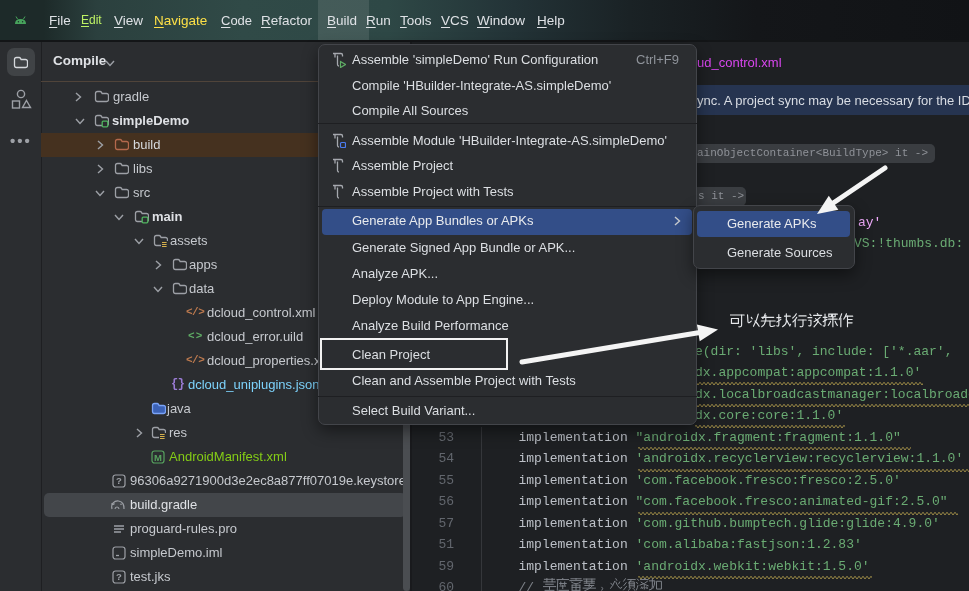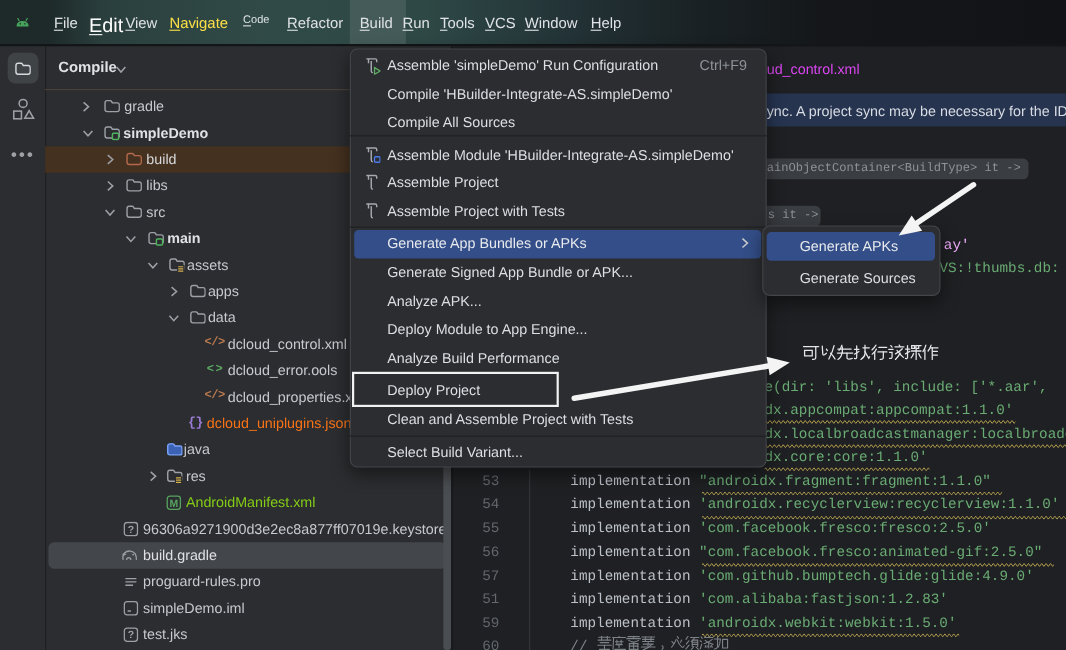--- a/index.html
+++ b/index.html
@@ -229,25 +229,25 @@
 <svg class="abs" style="left:153px;top:284.5px" width="10" height="8">
     <path d="M1 2 L5 6.5 L9 2" fill="none" stroke="#9da0a6" stroke-width="1.4"></path>
   </svg>
 <svg class="abs" style="left:172px;top:281.5px" width="15" height="13">
     <path d="M1.5 3.5 q0 -2 2 -2 l2.6 0 q0.9 0 1.4 0.9 l0.6 1.1 l4.4 0 q2 0 2 2 l0 4 q0 2 -2 2 l-9 0 q-2 0 -2 -2 z" fill="none" stroke="#9da0a6" stroke-width="1.3"></path>
   </svg>
 <div class="row" style="left:189px;top:276.5px;font-weight:400;color:#c6c9ce">data</div>
 <div class="abs mono" style="left:186px;top:304.5px;font-size:11px;font-weight:700;color:#bd7a4f;letter-spacing:-0.5px;line-height:14px">&lt;/&gt;</div>
 <div class="row" style="left:207px;top:300.5px;font-weight:400;color:#c6c9ce">dcloud_control.xml</div>
 <div class="abs mono" style="left:188px;top:328.5px;font-size:11px;font-weight:700;color:#5fad65;letter-spacing:-0.5px;line-height:14px">&lt; &gt;</div>
-<div class="row" style="left:207px;top:324.5px;font-weight:400;color:#c6c9ce">dcloud_error.ools</div>
+<div class="row" style="left:207px;top:324.5px;font-weight:400;color:#c6c9ce">dcloud_error.uild</div>
 <div class="abs mono" style="left:186px;top:352.5px;font-size:11px;font-weight:700;color:#bd7a4f;letter-spacing:-0.5px;line-height:14px">&lt;/&gt;</div>
 <div class="row" style="left:207px;top:348.5px;font-weight:400;color:#c6c9ce">dcloud_properties.xml</div>
 <div class="abs mono" style="left:171px;top:376.5px;font-size:12px;font-weight:700;color:#9b7cd6;letter-spacing:-0.5px;line-height:15px">{}</div>
-<div class="row" style="left:188px;top:372.5px;font-weight:400;color:#f97316">dcloud_uniplugins.json</div>
+<div class="row" style="left:188px;top:372.5px;font-weight:400;color:#7dd3fc">dcloud_uniplugins.json</div>
 <svg class="abs" style="left:151px;top:401.5px" width="15" height="13">
     <path d="M1.5 3.5 q0 -2 2 -2 l2.6 0 q0.9 0 1.4 0.9 l0.6 1.1 l4.4 0 q2 0 2 2 l0 4 q0 2 -2 2 l-9 0 q-2 0 -2 -2 z" fill="#3c62b5" stroke="#7aa3f7" stroke-width="1.3"></path>
   </svg>
 <div class="row" style="left:167px;top:396.5px;font-weight:400;color:#c6c9ce">java</div>
 <svg class="abs" style="left:135px;top:427.5px" width="8" height="10">
     <path d="M2 1 L6.5 5 L2 9" fill="none" stroke="#9da0a6" stroke-width="1.4"></path>
   </svg>
 <svg class="abs" style="left:151px;top:425.5px" width="15" height="14">
     <path d="M1.5 3.5 q0 -2 2 -2 l2.6 0 q0.9 0 1.4 0.9 l0.6 1.1 l4.4 0 q2 0 2 2 l0 4 q0 2 -2 2 l-9 0 q-2 0 -2 -2 z" fill="none" stroke="#9da0a6" stroke-width="1.3"></path>
     <rect x="8" y="7" width="7" height="7" fill="#2b2d30"></rect>
@@ -290,24 +290,24 @@
 background:linear-gradient(90deg,#1d2a29 0%,#1d2a29 4.5%,#2b403e 10%,#304a47 25%,#2e4846 40%,#233337 53%,#1a2225 65%,#141619 78%,#111316 100%)"></div>
 <div class="abs" style="left:0;top:40px;width:969px;height:2px;background:#131517"></div>
 <div class="abs" style="left:318px;top:0px;width:51px;height:40px;background:rgba(255,255,255,0.10)"></div>
 <svg class="abs" style="left:14px;top:15px" width="13" height="10">
 <path d="M1 9 q0 -5 5.5 -5 q5.5 0 5.5 5 z" fill="#47a35c"></path>
 <path d="M3.5 4 L2 1.5 M9.5 4 L11 1.5" stroke="#47a35c" stroke-width="1"></path>
 <circle cx="4.4" cy="6.7" r="0.7" fill="#1e2c2a"></circle>
     <circle cx="8.6" cy="6.7" r="0.7" fill="#1e2c2a"></circle>
   </svg>
 <div class="abs" style="left:49px;top:13px;font-size:13.5px;color:#dfe2e6"><span style="text-decoration:underline;text-underline-offset:2px">F</span>ile</div>
-<div class="abs" style="left:81px;top:13px;font-size:18px;color:#ffffff"><span style="text-decoration:underline;text-underline-offset:2px">E</span>dit</div>
+<div class="abs" style="left:81px;top:13px;font-size:12px;color:#bef264"><span style="text-decoration:underline;text-underline-offset:2px">E</span>dit</div>
 <div class="abs" style="left:114px;top:13px;font-size:13.5px;color:#dfe2e6"><span style="text-decoration:underline;text-underline-offset:2px">V</span>iew</div>
 <div class="abs" style="left:154px;top:13px;font-size:13.5px;color:#fde047"><span style="text-decoration:underline;text-underline-offset:2px">N</span>avigate</div>
-<div class="abs" style="left:221px;top:13px;font-size:10px;color:#dfe2e6"><span style="text-decoration:underline;text-underline-offset:2px">C</span>ode</div>
+<div class="abs" style="left:221px;top:13px;font-size:13px;color:#dfe2e6"><span style="text-decoration:underline;text-underline-offset:2px">C</span>ode</div>
 <div class="abs" style="left:261px;top:13px;font-size:13.5px;color:#dfe2e6"><span style="text-decoration:underline;text-underline-offset:2px">R</span>efactor</div>
 <div class="abs" style="left:327px;top:13px;font-size:13.5px;color:#dfe2e6"><span style="text-decoration:underline;text-underline-offset:2px">B</span>uild</div>
 <div class="abs" style="left:366px;top:13px;font-size:13.5px;color:#dfe2e6"><span style="text-decoration:underline;text-underline-offset:2px">R</span>un</div>
 <div class="abs" style="left:400px;top:13px;font-size:13.5px;color:#dfe2e6"><span style="text-decoration:underline;text-underline-offset:2px">T</span>ools</div>
 <div class="abs" style="left:441px;top:13px;font-size:13.5px;color:#dfe2e6"><span style="text-decoration:underline;text-underline-offset:2px">V</span>CS</div>
 <div class="abs" style="left:477px;top:13px;font-size:13.5px;color:#dfe2e6"><span style="text-decoration:underline;text-underline-offset:2px">W</span>indow</div>
 <div class="abs" style="left:537px;top:13px;font-size:13.5px;color:#dfe2e6"><span style="text-decoration:underline;text-underline-offset:2px">H</span>elp</div>
 <div class="abs" style="left:318px;top:44px;width:379px;height:381px;background:#2b2d30;border:1px solid #43454a;border-radius:7px;box-shadow:0 6px 16px rgba(0,0,0,0.45);box-sizing:border-box"></div>
 <svg class="abs" style="left:330px;top:52px" width="16" height="16">
     <g fill="none" stroke="#a6a9af" stroke-width="1.3">
@@ -350,21 +350,21 @@
 <div class="abs" style="left:318px;top:206px;width:379px;height:1px;background:#1e1f22"></div>
 <div class="abs" style="left:322px;top:208.5px;width:370px;height:26px;background:#334e88;border-radius:4px"></div>
 <div class="mi" style="left:352px;top:208px;color:#e8eaed">Generate App Bundles or APKs</div>
 <svg class="abs" style="left:673px;top:216px" width="8" height="10">
     <path d="M2 1 L6.5 5 L2 9" fill="none" stroke="#c7cace" stroke-width="1.4"></path>
   </svg>
 <div class="mi" style="left:352px;top:235px;color:#dcdfe3">Generate Signed App Bundle or APK...</div>
 <div class="mi" style="left:352px;top:261px;color:#dcdfe3">Analyze APK...</div>
 <div class="mi" style="left:352px;top:287px;color:#dcdfe3">Deploy Module to App Engine...</div>
 <div class="mi" style="left:352px;top:313px;color:#dcdfe3">Analyze Build Performance</div>
-<div class="mi" style="left:352px;top:342px;color:#dcdfe3">Deploy Project</div>
+<div class="mi" style="left:352px;top:342px;color:#dcdfe3">Clean Project</div>
 <div class="mi" style="left:352px;top:368px;color:#dcdfe3">Clean and Assemble Project with Tests</div>
 <div class="abs" style="left:318px;top:396px;width:379px;height:1px;background:#1e1f22"></div>
 <div class="mi" style="left:352px;top:397.5px;color:#dcdfe3">Select Build Variant...</div>
 <div class="abs" style="left:320px;top:338px;width:188px;height:32px;border:2px solid #f2f2f2;box-sizing:border-box"></div>
 <div class="abs" style="left:693px;top:205px;width:162px;height:64px;background:#2b2d30;border:1px solid #43454a;border-radius:7px;box-shadow:0 6px 16px rgba(0,0,0,0.45);box-sizing:border-box"></div>
 <div class="abs" style="left:697px;top:210.5px;width:153px;height:26px;background:#334e88;border-radius:4px"></div>
 <div class="abs" style="left:727px;top:216px;font-size:13px;color:#e8eaed">Generate APKs</div>
 <div class="abs" style="left:727px;top:245px;font-size:13px;color:#dcdfe3">Generate Sources</div>
 <svg class="abs" style="left:0;top:0" width="969" height="591" pointer-events="none">
     <line x1="885" y1="168" x2="833.6" y2="202.8" stroke="#f4f4f4" stroke-width="5" stroke-linecap="round"></line>

